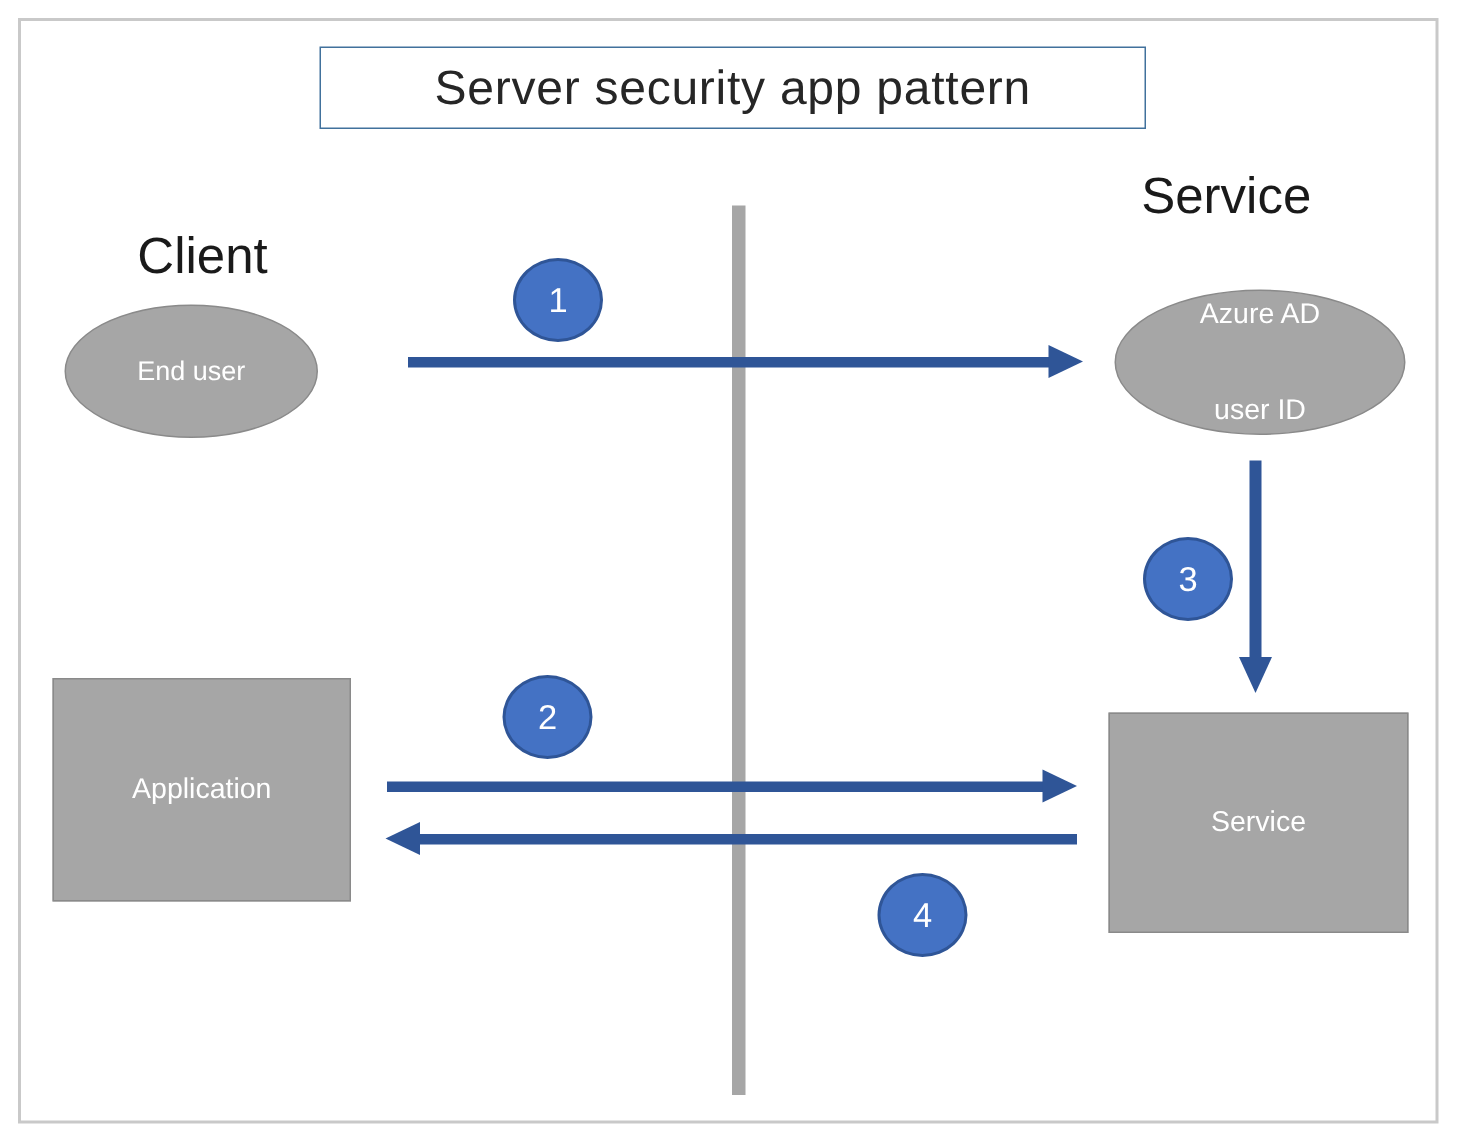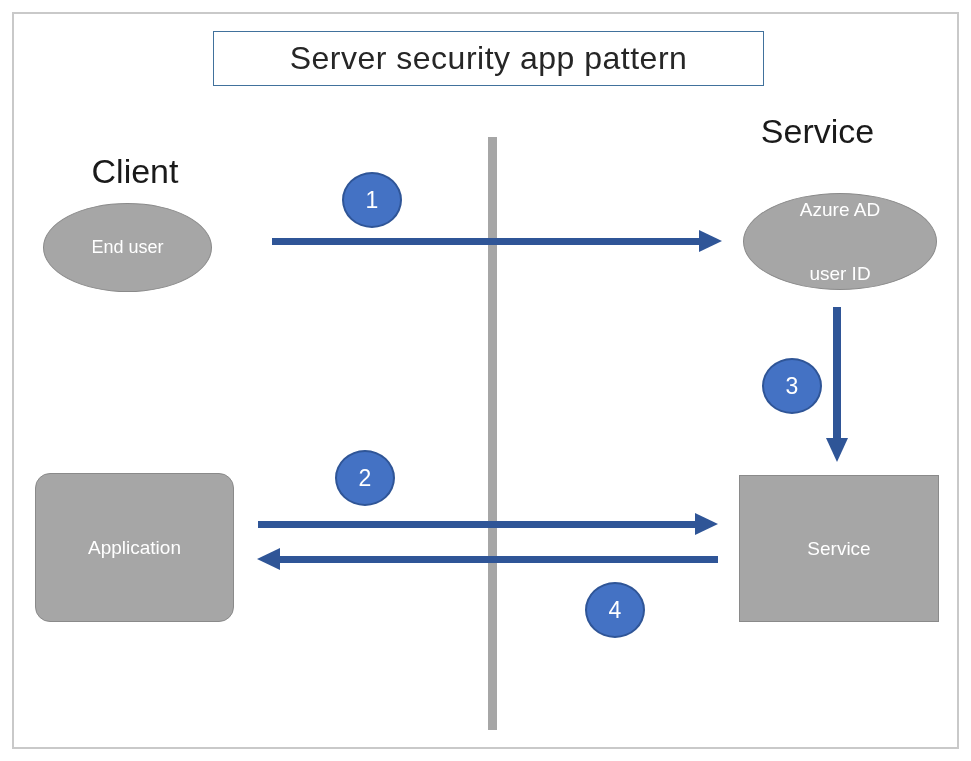--- a/index.html
+++ b/index.html
@@ -11,21 +11,21 @@
              font-size:32px;font-weight:300;color:#262626;letter-spacing:.5px;}
   .col-label{position:absolute;font-size:34px;font-weight:300;color:#1a1a1a;text-align:center;}
   .col-label.client{left:40px;top:112px;width:190px;margin-top:40px;}
   .col-label.service{left:730px;top:112px;width:175px;}
   .node{position:absolute;background:#a6a6a6;border:1.5px solid #8a8a8a;color:#ffffff;
         display:flex;flex-direction:column;align-items:center;justify-content:center;
         font-size:19px;line-height:1.45;text-align:center;}
   .ellipse{border-radius:50%;gap:36px;}
   .node-end-user{left:43px;top:203px;width:167px;height:87px;font-size:18px;text-align:right;}
   .node-azure{left:743px;top:193px;width:192px;height:95px;}
-  .node-application{left:35px;top:473px;width:197px;height:147px;border-radius:15px;}
+  .node-application{left:35px;top:452px;width:197px;height:147px;}
   .node-service{left:739px;top:475px;width:198px;height:145px;}
   .divider{position:absolute;left:488px;top:137px;width:9px;height:593px;background:#a6a6a6;}
   .shaft-h{position:absolute;height:7px;background:#2f5597;}
   .shaft-v{position:absolute;width:8px;background:#2f5597;}
   .head{position:absolute;width:0;height:0;}
   .head-right{border-top:11px solid transparent;border-bottom:11px solid transparent;border-left:23px solid #2f5597;}
   .head-left{border-top:11px solid transparent;border-bottom:11px solid transparent;border-right:23px solid #2f5597;}
   .head-down{border-left:11px solid transparent;border-right:11px solid transparent;border-top:24px solid #2f5597;}
   .badge{position:absolute;width:56px;height:52px;border-radius:50%;background:#4472c4;border:2px solid #2f5597;
          color:#ffffff;font-size:23px;display:flex;align-items:center;justify-content:center;}

